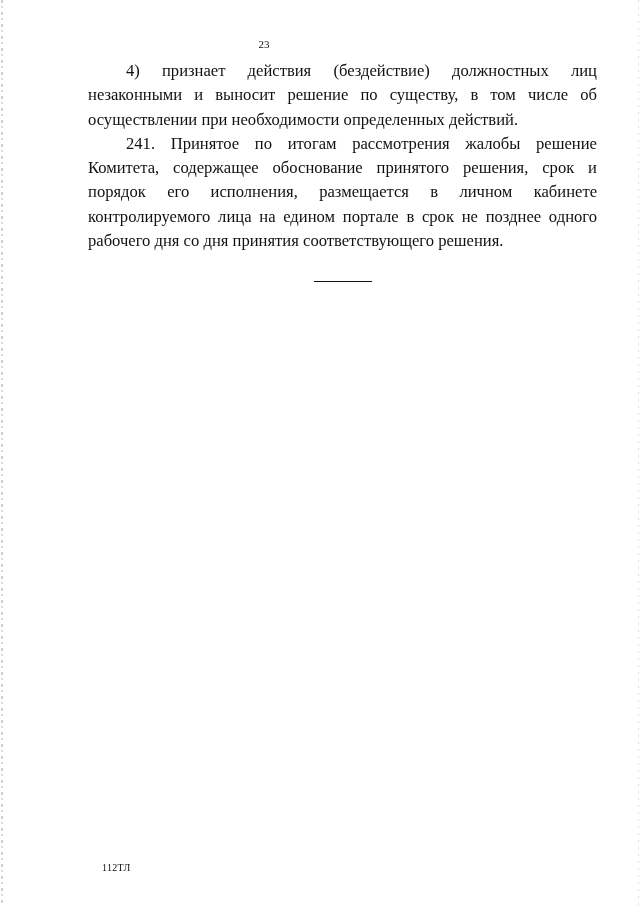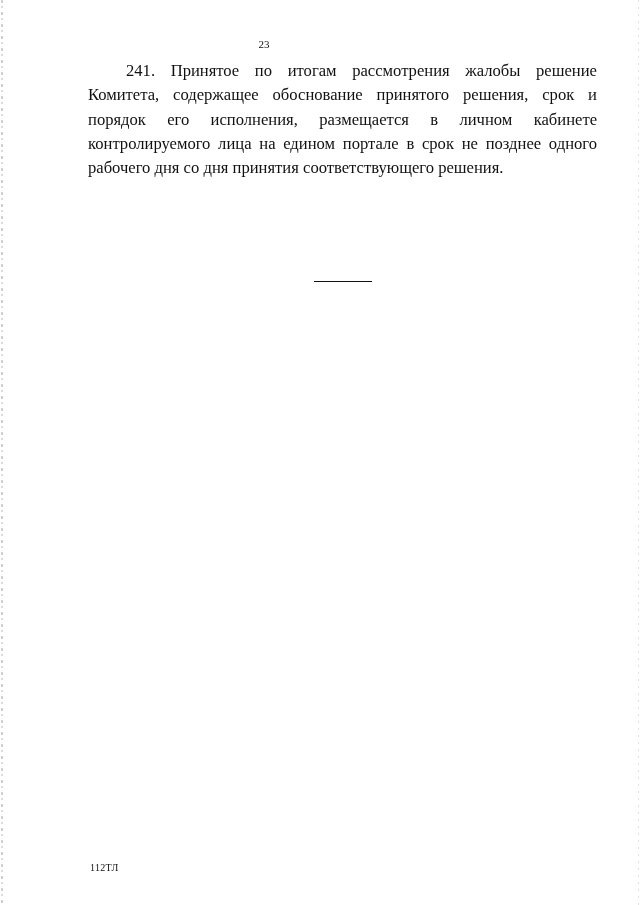--- a/index.html
+++ b/index.html
@@ -25,30 +25,31 @@
     position: absolute; left: 88px; top: 59px; width: 509px;
     font-size: 16.6px; line-height: 24.3px;
   }
   .para { margin: 0; text-align: justify; text-align-last: left; }
   .para .indent { display: inline-block; width: 38px; }
   .separator {
     position: absolute; left: 314px; top: 281px; width: 58px; height: 0;
     border-top: 1.2px solid #111;
   }
   .footer-code {
-    position: absolute; left: 90px; top: 862px; font-size: 10px; letter-spacing: 0.3px;
+    position: absolute; left: 102px; top: 862px; font-size: 10px; letter-spacing: 0.3px;
   }
 </style>
 </head>
 <body>
 
 <div class="scan-edge-left"></div>
 <div class="scan-edge-right"></div>
 
 <div class="page-number">23</div>
 
 <div class="content">
+  <p class="para"><span class="indent"></span><span>4) признает действия (бездействие) должностных лиц незаконными и выносит решение по существу, в том числе об осуществлении при необходимости определенных действий.</span></p>
   <p class="para"><span class="indent"></span><span>241. Принятое по итогам рассмотрения жалобы решение Комитета, содержащее обоснование принятого решения, срок и порядок его исполнения, размещается в личном кабинете контролируемого лица на едином портале в срок не позднее одного рабочего дня со дня принятия соответствующего решения.</span></p>
 </div>
 
 <div class="separator"></div>
 
 <div class="footer-code">112ТЛ</div>
 
 </body></html>

